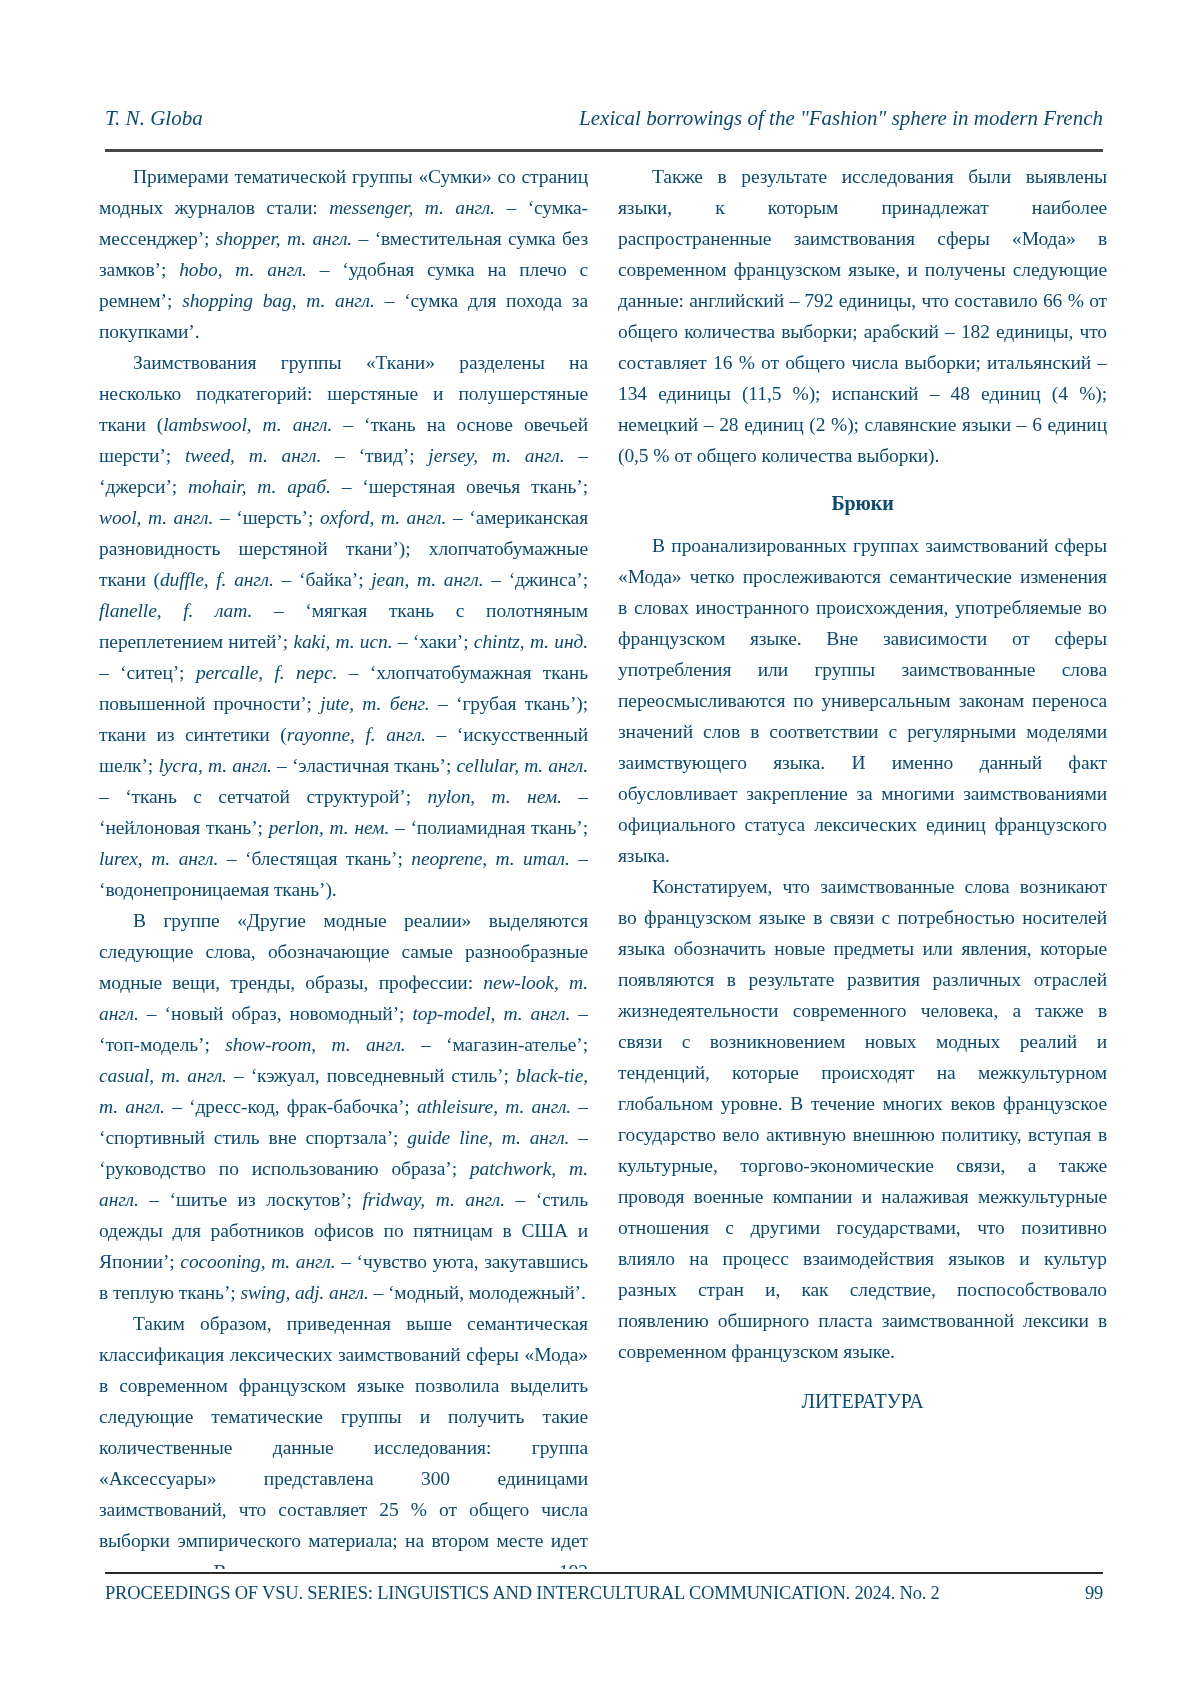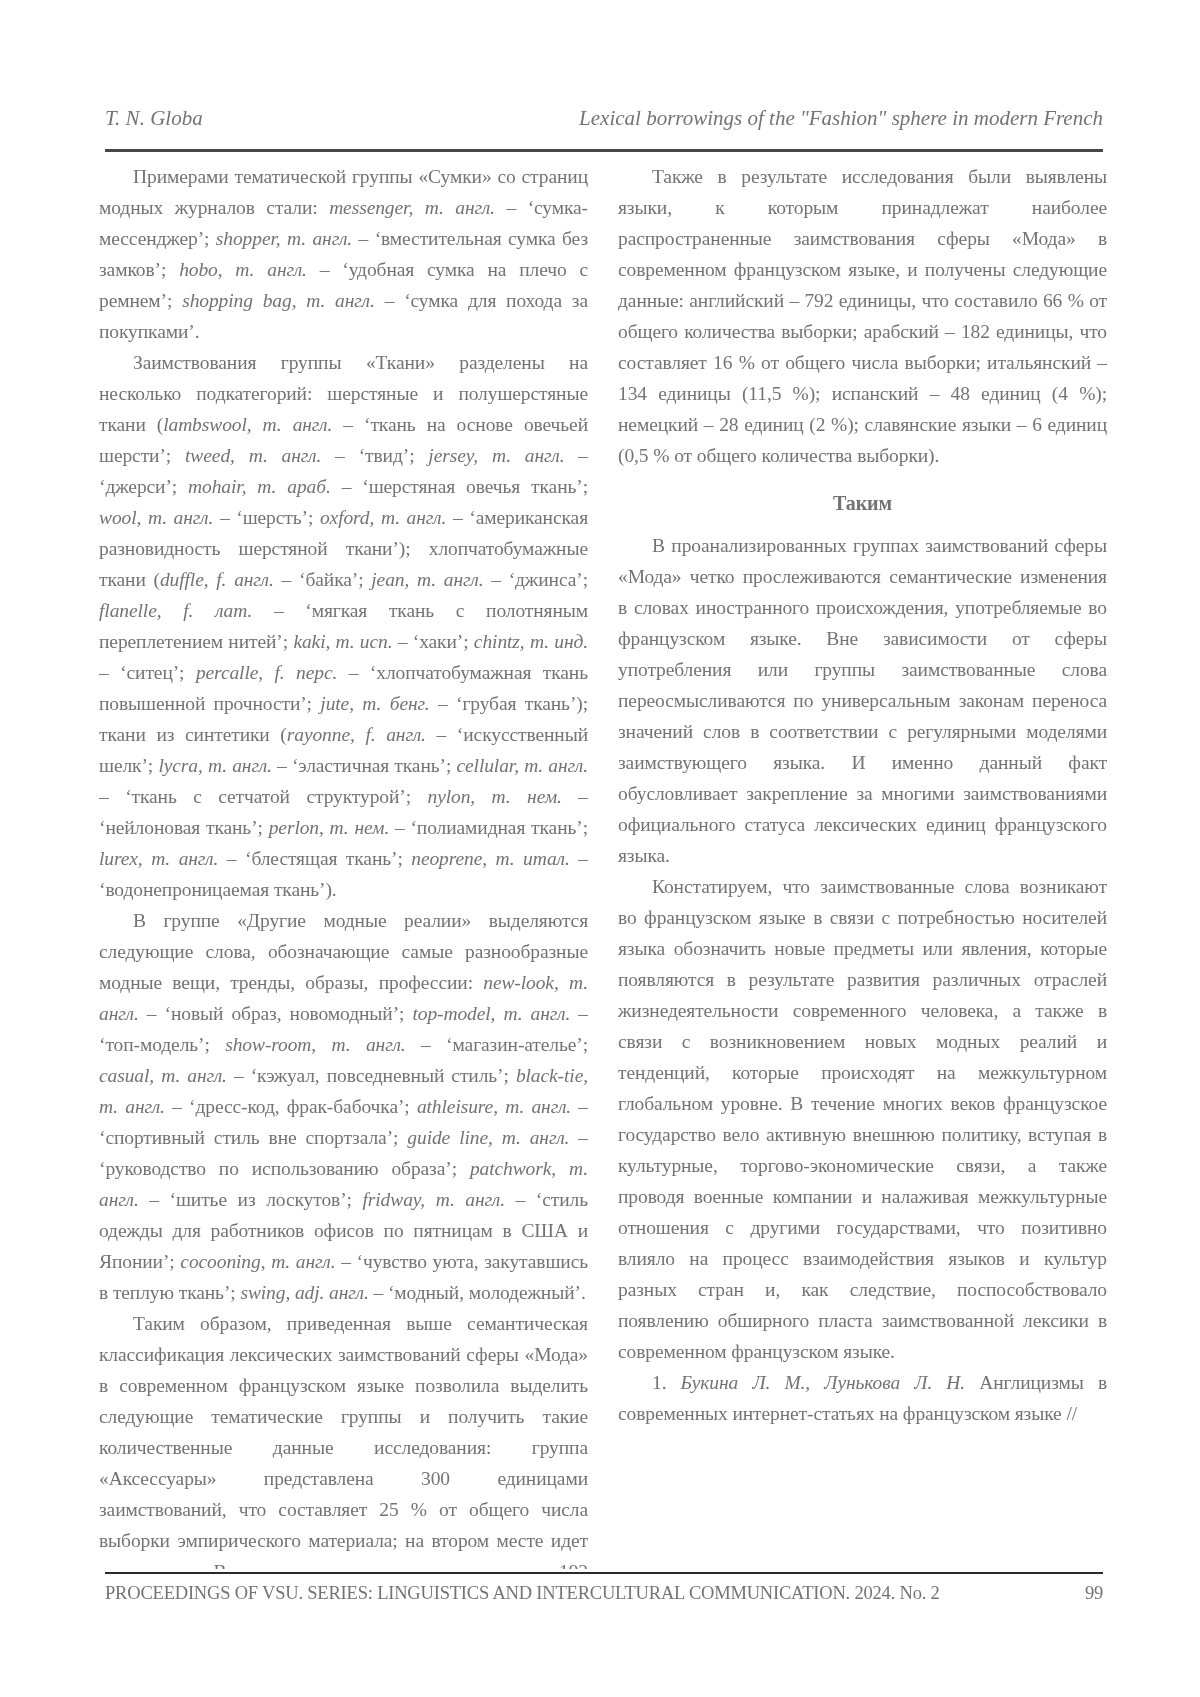--- a/index.html
+++ b/index.html
@@ -1,21 +1,21 @@
 <!DOCTYPE html>
 <html lang="ru"><head>
 <meta charset="utf-8">
 <style>
   html, body { margin: 0; padding: 0; background: #ffffff; }
   .page {
     position: relative;
     width: 1200px;
     height: 1697px;
     background: #ffffff;
-    color: #737373;
+    color: #0c4a6e;
     font-family: "Liberation Serif", "DejaVu Serif", serif;
     overflow: hidden;
   }
   .running-header {
     position: absolute;
     left: 105px;
     right: 97px;
     top: 106px;
     display: flex;
     justify-content: space-between;
@@ -103,24 +103,24 @@
 
   <div class="content">
     <div class="col" lang="ru">
         <p class="body indent"><span>Примерами тематической группы «Сумки» со страниц модных журналов стали: </span><span class="it">messenger, т. англ.</span><span> – ‘сумка-мессенджер’; </span><span class="it">shopper, т. англ.</span><span> – ‘вместительная сумка без замков’; </span><span class="it">hobo, т. англ.</span><span> – ‘удобная сумка на плечо с ремнем’; </span><span class="it">shopping bag, т. англ.</span><span> – ‘сумка для похода за покупками’.</span></p>
         <p class="body indent"><span>Заимствования группы «Ткани» разделены на несколько подкатегорий: шерстяные и полушерстяные ткани (</span><span class="it">lambswool, т. англ.</span><span> – ‘ткань на основе овечьей шерсти’; </span><span class="it">tweed, т. англ.</span><span> – ‘твид’; </span><span class="it">jersey, т. англ.</span><span> – ‘джерси’; </span><span class="it">mohair, т. араб.</span><span> – ‘шерстяная овечья ткань’; </span><span class="it">wool, т. англ.</span><span> – ‘шерсть’; </span><span class="it">oxford, т. англ.</span><span> – ‘американская разновидность шерстяной ткани’); хлопчатобумажные ткани (</span><span class="it">duffle, f. англ.</span><span> – ‘байка’; </span><span class="it">jean, т. англ.</span><span> – ‘джинса’; </span><span class="it">flanelle, f. лат.</span><span> – ‘мягкая ткань с полотняным переплетением нитей’; </span><span class="it">kaki, т. исп.</span><span> – ‘хаки’; </span><span class="it">chintz, т. инд.</span><span> – ‘ситец’; </span><span class="it">percalle, f. перс.</span><span> – ‘хлопчатобумажная ткань повышенной прочности’; </span><span class="it">jute, т. бенг.</span><span> – ‘грубая ткань’); ткани из синтетики (</span><span class="it">rayonne, f. англ.</span><span> – ‘искусственный шелк’; </span><span class="it">lycra, т. англ.</span><span> – ‘эластичная ткань’; </span><span class="it">cellular, т. англ.</span><span> – ‘ткань с сетчатой структурой’; </span><span class="it">nylon, т. нем.</span><span> – ‘нейлоновая ткань’; </span><span class="it">perlon, т. нем.</span><span> – ‘полиамидная ткань’; </span><span class="it">lurex, т. англ.</span><span> – ‘блестящая ткань’; </span><span class="it">neoprene, т. итал.</span><span> – ‘водонепроницаемая ткань’).</span></p>
         <p class="body indent"><span>В группе «Другие модные реалии» выделяются следующие слова, обозначающие самые разнообразные модные вещи, тренды, образы, профессии: </span><span class="it">new-look, т. англ.</span><span> – ‘новый образ, новомодный’; </span><span class="it">top-model, т. англ.</span><span> – ‘топ-модель’; </span><span class="it">show-room, т. англ.</span><span> – ‘магазин-ателье’; </span><span class="it">casual, т. англ.</span><span> – ‘кэжуал, повседневный стиль’; </span><span class="it">black-tie, т. англ.</span><span> – ‘дресс-код, фрак-бабочка’; </span><span class="it">athleisure, т. англ.</span><span> – ‘спортивный стиль вне спортзала’; </span><span class="it">guide line, т. англ.</span><span> – ‘руководство по использованию образа’; </span><span class="it">patchwork, т. англ.</span><span> – ‘шитье из лоскутов’; </span><span class="it">fridway, т. англ.</span><span> – ‘стиль одежды для работников офисов по пятницам в США и Японии’; </span><span class="it">cocooning, т. англ.</span><span> – ‘чувство уюта, закутавшись в теплую ткань’; </span><span class="it">swing, adj. англ.</span><span> – ‘модный, молодежный’.</span></p>
         <p class="body indent"><span>Таким образом, приведенная выше семантическая классификация лексических заимствований сферы «Мода» в современном французском языке позволила выделить следующие тематические группы и получить такие количественные данные исследования: группа «Аксессуары» представлена 300 единицами заимствований, что составляет 25 % от общего числа выборки эмпирического материала; на втором месте идет категория «Верхняя одежда», представленная 192 заимствованиями и составляющая 16 % от общего числа; группа «Ткани» – 180 единиц, что составляет 15 % от общего числа выборки; тематические группы «Брюки», «Другие модные реалии» и «Сумки» по 120 единиц в каждой (10 % от общего числа); категория «Нательное белье» – 96 единиц (8 %); заим-</span></p>
       </div>
     <div class="col" lang="ru">
         <p class="body indent"><span>Также в результате исследования были выявлены языки, к которым принадлежат наиболее распространенные заимствования сферы «Мода» в современном французском языке, и получены следующие данные: английский – 792 единицы, что составило 66 % от общего количества выборки; арабский – 182 единицы, что составляет 16 % от общего числа выборки; итальянский – 134 единицы (11,5 %); испанский – 48 единиц (4 %); немецкий – 28 единиц (2 %); славянские языки – 6 единиц (0,5 % от общего количества выборки).</span></p>
-        <h3 class="heading-bold"><span>Таким</span></h3>
+        <h3 class="heading-bold"><span>Брюки</span></h3>
         <p class="body indent"><span>В проанализированных группах заимствований сферы «Мода» четко прослеживаются семантические изменения в словах иностранного происхождения, употребляемые во французском языке. Вне зависимости от сферы употребления или группы заимствованные слова переосмысливаются по универсальным законам переноса значений слов в соответствии с регулярными моделями заимствующего языка. И именно данный факт обусловливает закрепление за многими заимствованиями официального статуса лексических единиц французского языка.</span></p>
         <p class="body indent"><span>Констатируем, что заимствованные слова возникают во французском языке в связи с потребностью носителей языка обозначить новые предметы или явления, которые появляются в результате развития различных отраслей жизнедеятельности современного человека, а также в связи с возникновением новых модных реалий и тенденций, которые происходят на межкультурном глобальном уровне. В течение многих веков французское государство вело активную внешнюю политику, вступая в культурные, торгово-экономические связи, а также проводя военные компании и налаживая межкультурные отношения с другими государствами, что позитивно влияло на процесс взаимодействия языков и культур разных стран и, как следствие, поспособствовало появлению обширного пласта заимствованной лексики в современном французском языке.</span></p>
-        <p class="body indent"><span>1. </span><span class="it">Букина Л. М., Лунькова Л. Н.</span><span> Англицизмы в современных интернет-статьях на французском языке //</span></p>
+        <h3 class="heading-caps"><span>ЛИТЕРАТУРА</span></h3>
       </div>
   </div>
 
   <div class="footer-rule"></div>
   <div class="running-footer">
     <span>PROCEEDINGS OF VSU. SERIES: LINGUISTICS AND INTERCULTURAL COMMUNICATION. 2024. No. 2</span>
     <span>99</span>
   </div>
 
 </div>

